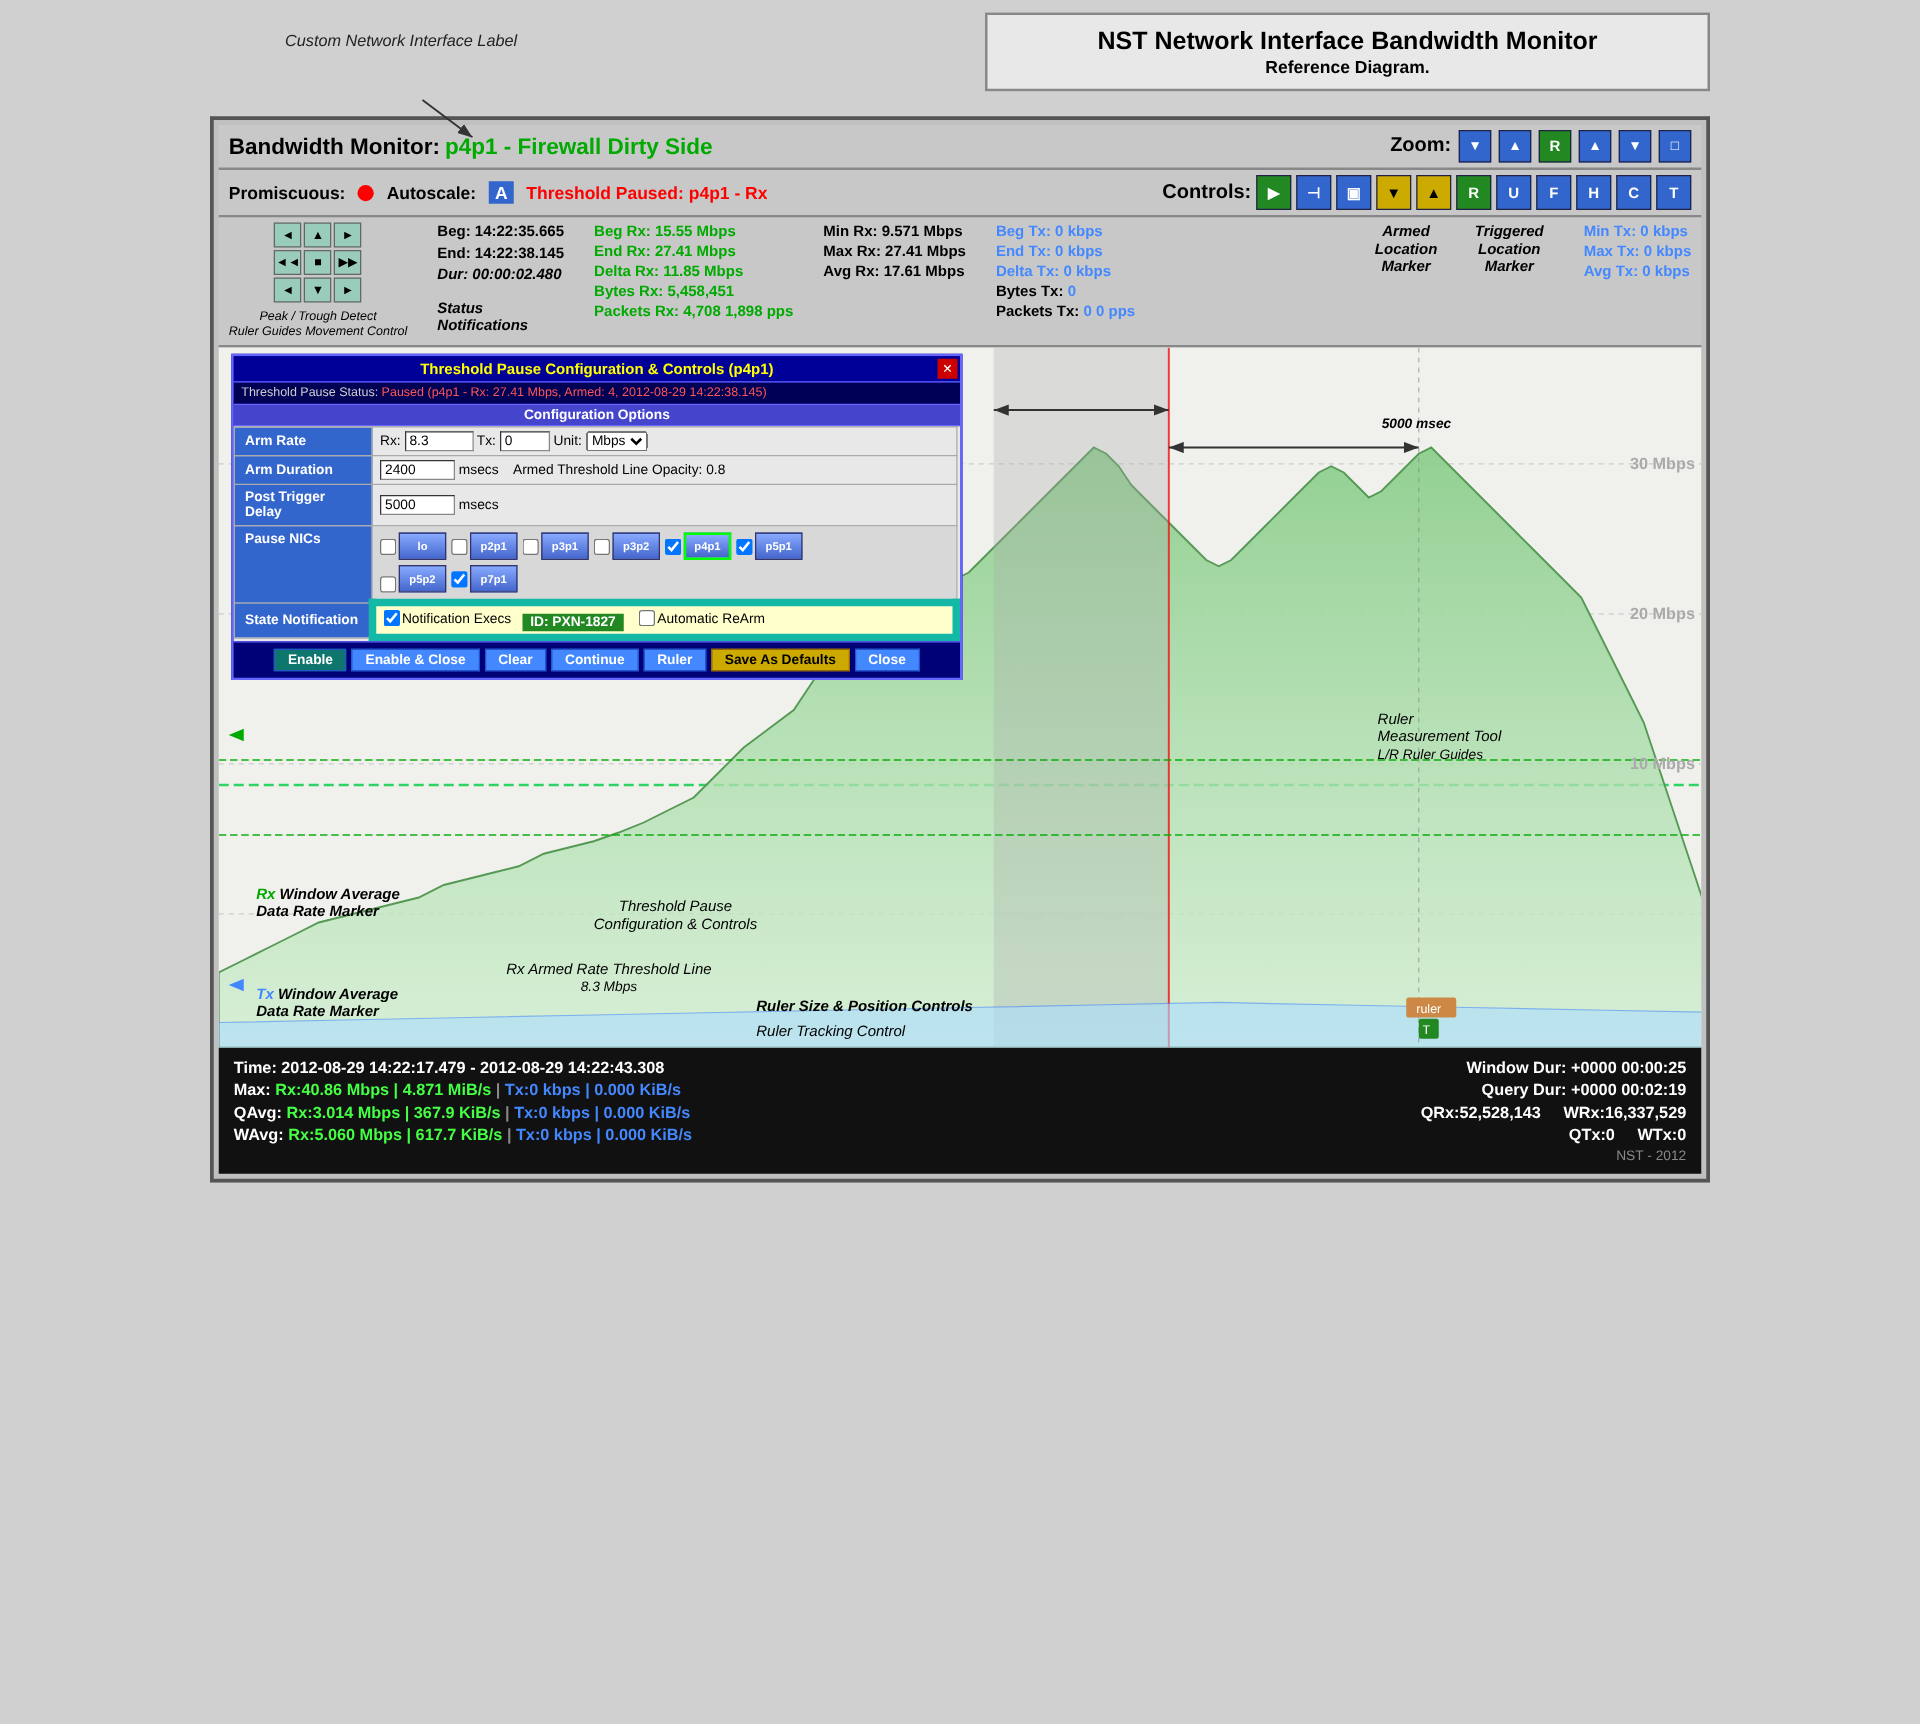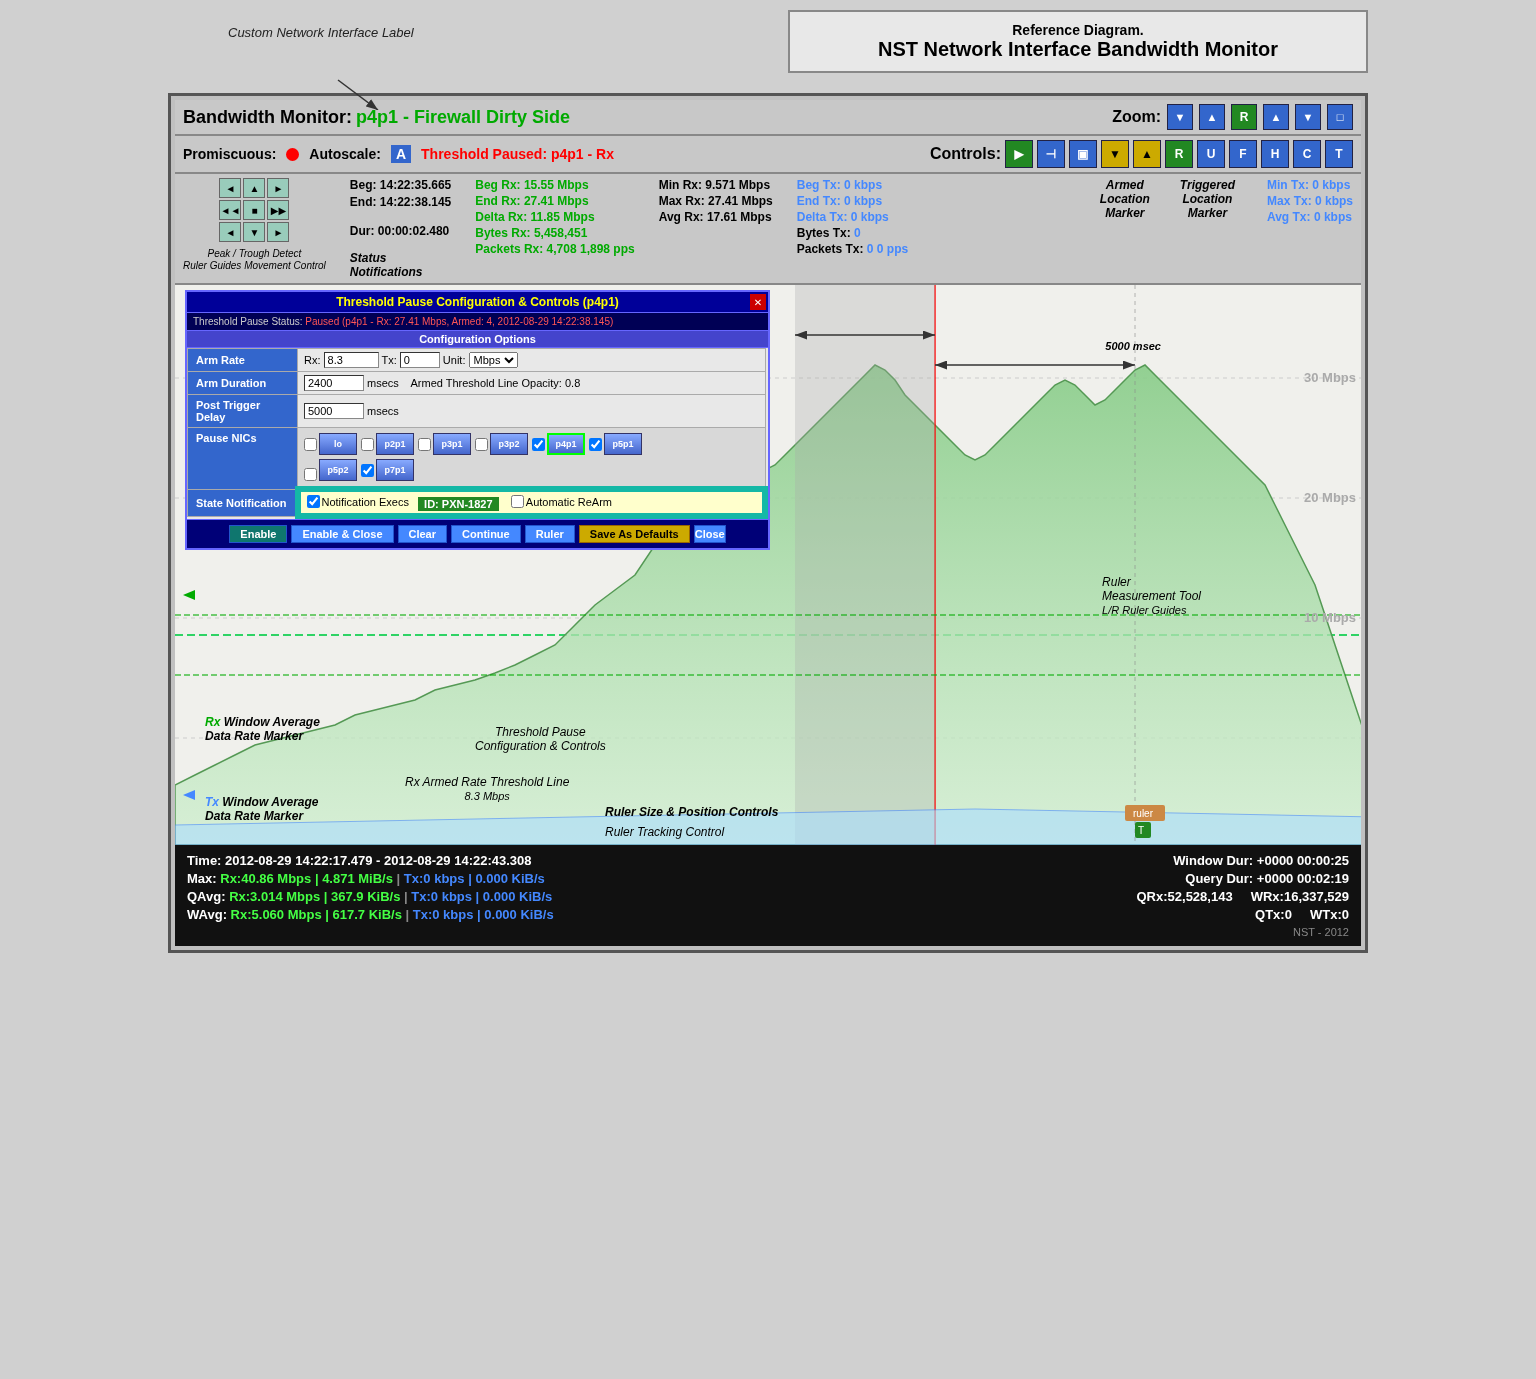--- a/index.html
+++ b/index.html
@@ -29,22 +29,22 @@
     <line x1="110" y1="50" x2="150" y2="80" stroke="#333" stroke-width="1.5" marker-end="url(#arrowhead)"></line>
     <defs>
       <marker id="arrowhead" markerWidth="8" markerHeight="6" refX="8" refY="3" orient="auto">
         <polygon points="0 0, 8 3, 0 6" fill="#333"></polygon>
       </marker>
     </defs>
   </svg>
 
   
   <div style="background:#e8e8e8; border:2px solid #888; text-align:center; padding:10px 20px; margin:0 auto 10px auto; width:580px; position:relative; left:50%; transform:translateX(-50%); display:inline-block; margin-left:310px;">
+    <div style="font-size:20px; font-weight:bold; color:#000;">NST Network Interface Bandwidth Monitor</div>
     <div style="font-size:14px; font-weight:bold; color:#000;">Reference Diagram.</div>
-    <div style="font-size:20px; font-weight:bold; color:#000;">NST Network Interface Bandwidth Monitor</div>
   </div>
 
   
   <div style="background:#c0c0c0; border:3px solid #555; margin-top:10px; padding:4px;">
 
     <div style="background:#c8c8c8; display:flex; align-items:center; justify-content:space-between; padding:4px 8px; border-bottom:2px solid #888;">
       <div style="display:flex; align-items:center;">
         <span style="font-size:18px; font-weight:bold; color:#000; margin-right:4px;">Bandwidth Monitor: </span>
         <span style="font-size:18px; font-weight:bold; color:#00aa00;">p4p1 - Firewall Dirty Side</span>
       </div>
@@ -100,21 +100,21 @@
           <button style="background:#9cb;border:1px solid #666;width:22px;height:20px;font-size:10px;cursor:pointer;">◄</button>
           <button style="background:#9cb;border:1px solid #666;width:22px;height:20px;font-size:10px;cursor:pointer;">▼</button>
           <button style="background:#9cb;border:1px solid #666;width:22px;height:20px;font-size:10px;cursor:pointer;">►</button>
         </div>
         <div style="font-size:10px; font-style:italic; text-align:center; margin-top:4px; line-height:1.2;">Peak / Trough Detect<br>Ruler Guides Movement Control</div>
       </div>
 
       <div style="display:flex; flex-direction:column; gap:3px; font-size:12px; font-weight:bold;">
         <span><span style="color:#000;">Beg: </span><span>14:22:35.665</span></span>
         <span><span style="color:#000;">End: </span><span>14:22:38.145</span></span>
-        <span style="margin-top:12px;"><span style="color:#000;">Dur: </span><span>00:00:02.480</span></span>
+        <span style="margin-top:0;font-style:italic;"><span style="color:#000;">Dur: </span><span>00:00:02.480</span></span>
         <div style="font-style:italic; font-size:12px; margin-top:10px;">Status<br>Notifications</div>
       </div>
 
       <div style="display:flex; flex-direction:column; gap:2px; font-size:12px; font-weight:bold; color:#00aa00; margin-left:8px;">
         <span>Beg Rx: <span>15.55 Mbps</span></span>
         <span>End Rx: <span>27.41 Mbps</span></span>
         <span>Delta Rx: <span>11.85 Mbps</span></span>
         <span>Bytes Rx: <span>5,458,451</span></span>
         <span>Packets Rx: <span>4,708</span>  <span>1,898 pps</span></span>
       </div>
@@ -328,21 +328,21 @@
         </tbody>
           </table>
 
         <div style="background:#000077; display:flex; gap:4px; padding:5px; justify-content:center; border-top:1px solid #6666ff;">
           <button style="background:#0f766e;color:white;border:1px solid #2255cc;padding:2px 10px;font-size:11px;cursor:pointer;font-weight:bold;">Enable</button>
           <button style="background:#4488ff;color:white;border:1px solid #2255cc;padding:2px 10px;font-size:11px;cursor:pointer;font-weight:bold;">Enable &amp; Close</button>
           <button style="background:#4488ff;color:white;border:1px solid #2255cc;padding:2px 10px;font-size:11px;cursor:pointer;font-weight:bold;">Clear</button>
           <button style="background:#4488ff;color:white;border:1px solid #2255cc;padding:2px 10px;font-size:11px;cursor:pointer;font-weight:bold;">Continue</button>
           <button style="background:#4488ff;color:white;border:1px solid #2255cc;padding:2px 10px;font-size:11px;cursor:pointer;font-weight:bold;">Ruler</button>
           <button style="background:#ccaa00;color:#000;border:1px solid #996600;padding:2px 10px;font-size:11px;cursor:pointer;font-weight:bold;">Save As Defaults</button>
-          <button style="background:#4488ff;color:white;border:1px solid #2255cc;padding:2px 0;font-size:11px;cursor:pointer;font-weight:bold;">Close</button>
+          <button style="background:#4488ff;color:white;border:1px solid #2255cc;padding:2px 10px;font-size:11px;cursor:pointer;font-weight:bold;">Close</button>
         </div>
       </div>
 
       <div style="position:absolute; right:5px; top:85px; color:#aaa; font-size:13px; font-weight:bold;">30 Mbps</div>
       <div style="position:absolute; right:5px; top:205px; color:#aaa; font-size:13px; font-weight:bold;">20 Mbps</div>
       <div style="position:absolute; right:5px; top:325px; color:#aaa; font-size:13px; font-weight:bold;">10 Mbps</div>
 
       <div style="position:absolute; left:480px; top:55px; font-style:italic; font-size:12px; font-weight:bold; color:#000; text-align:center;">
         <em>Armed<br>Duration</em><br>
         <span style="font-size:11px;">2400 msec</span>

